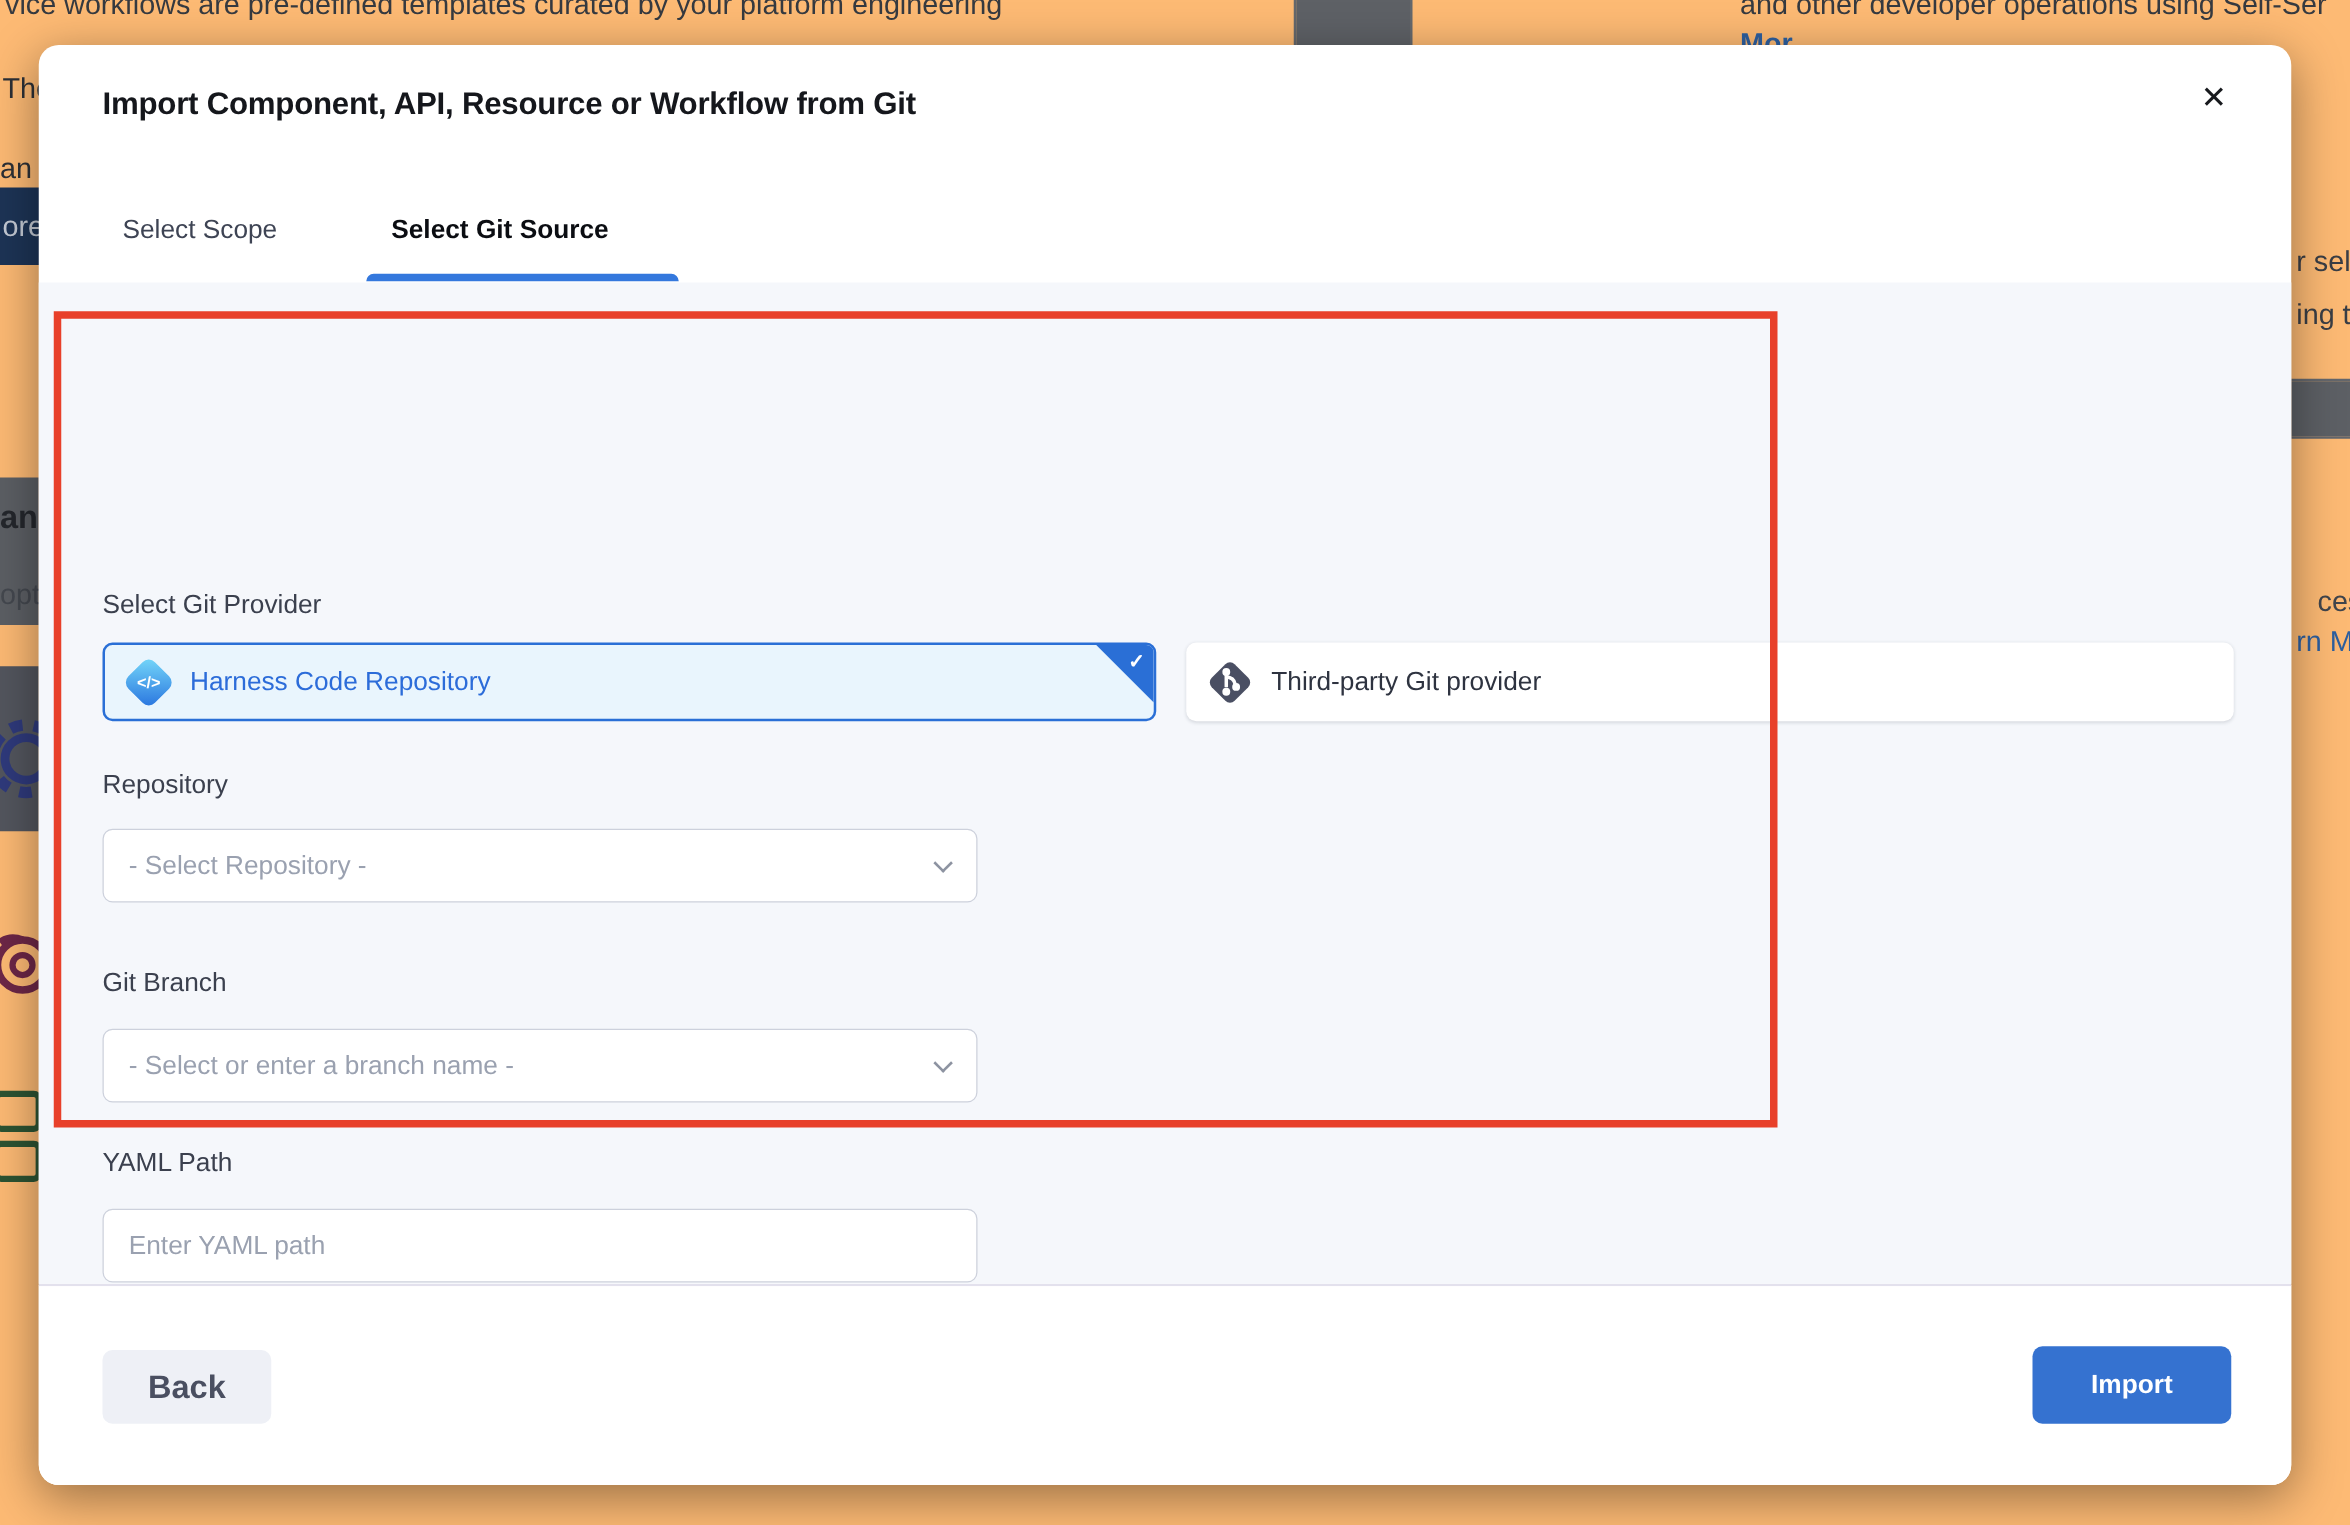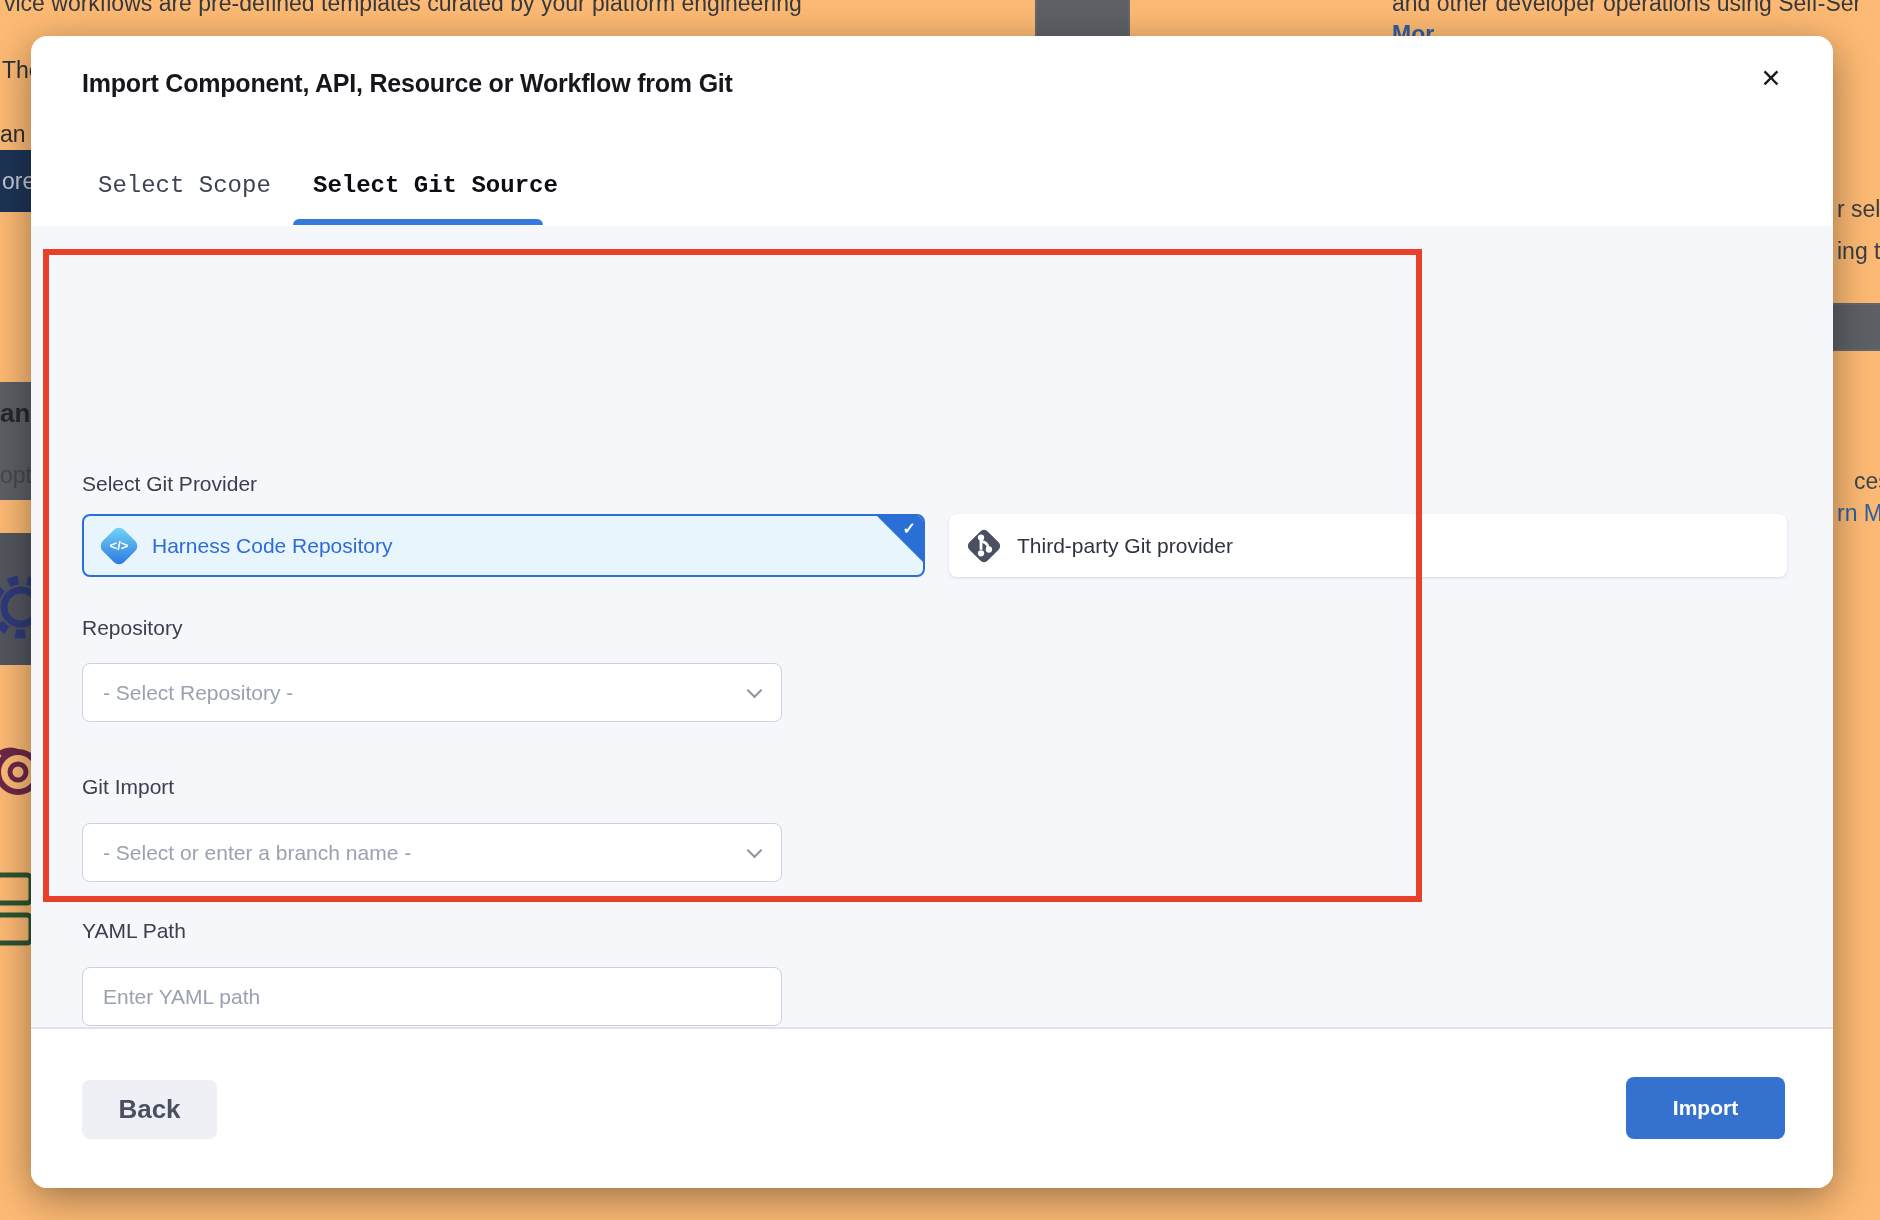--- a/index.html
+++ b/index.html
@@ -36,21 +36,21 @@
   .bd-rnm{left:1837px;top:500px;color:#2d5f9f;}
   
   .modal{
     position:absolute;left:31px;top:36px;width:1802px;height:1152px;
     background:#ffffff;border-radius:16px;box-shadow:0 10px 40px rgba(0,0,0,.4);
     z-index:2;
   }
   .m-title{position:absolute;left:51px;top:33px;font-size:25px;font-weight:600;color:#15171c;letter-spacing:-0.2px;}
   .m-close{position:absolute;left:1718px;top:20px;width:44px;height:44px;display:flex;align-items:center;justify-content:center;
            font-size:25px;color:#17191d;cursor:pointer;background:none;border:none;font-family:inherit;}
-  .m-tab{position:absolute;top:136px;font-size:24px;color:#3e4454;cursor:pointer;background:none;border:none;font-family:Liberation Mono, monospace;padding:0;}
+  .m-tab{position:absolute;top:136px;font-size:21px;color:#3e4454;cursor:pointer;background:none;border:none;font-family:Liberation Sans, sans-serif;padding:0;}
   .m-tab.scope{left:67px;}
   .m-tab.gitsrc{left:282px;font-weight:700;color:#0b0d12;}
   .m-underline{position:absolute;left:262px;top:183px;width:250px;height:6px;background:#3478dd;border-radius:6px 6px 0 0;}
   .m-body{position:absolute;left:0;top:190px;width:1802px;height:801px;background:#f5f7fb;}
   .f-label{position:absolute;font-size:21px;color:#3b404e;}
   .lab-provider{left:51px;top:246px;}
   .lab-repo{left:51px;top:390px;}
   .lab-branch{left:51px;top:549px;}
   .lab-yaml{left:51px;top:693px;}
   
@@ -169,21 +169,21 @@
         </svg>
         <span class="card-label">Third-party Git provider</span>
       </div>
 
       <div class="f-label lab-repo">Repository</div>
       <div class="field field-repo">
         <input type="text" placeholder="- Select Repository -" style="">
         <span class="chev"></span>
       </div>
 
-      <div class="f-label lab-branch">Git Import</div>
+      <div class="f-label lab-branch">Git Branch</div>
       <div class="field field-branch">
         <input type="text" placeholder="- Select or enter a branch name -" style="">
         <span class="chev"></span>
       </div>
 
       <div class="f-label lab-yaml">YAML Path</div>
       <div class="field field-yaml">
         <input type="text" placeholder="Enter YAML path" style="">
       </div>
     </div>

